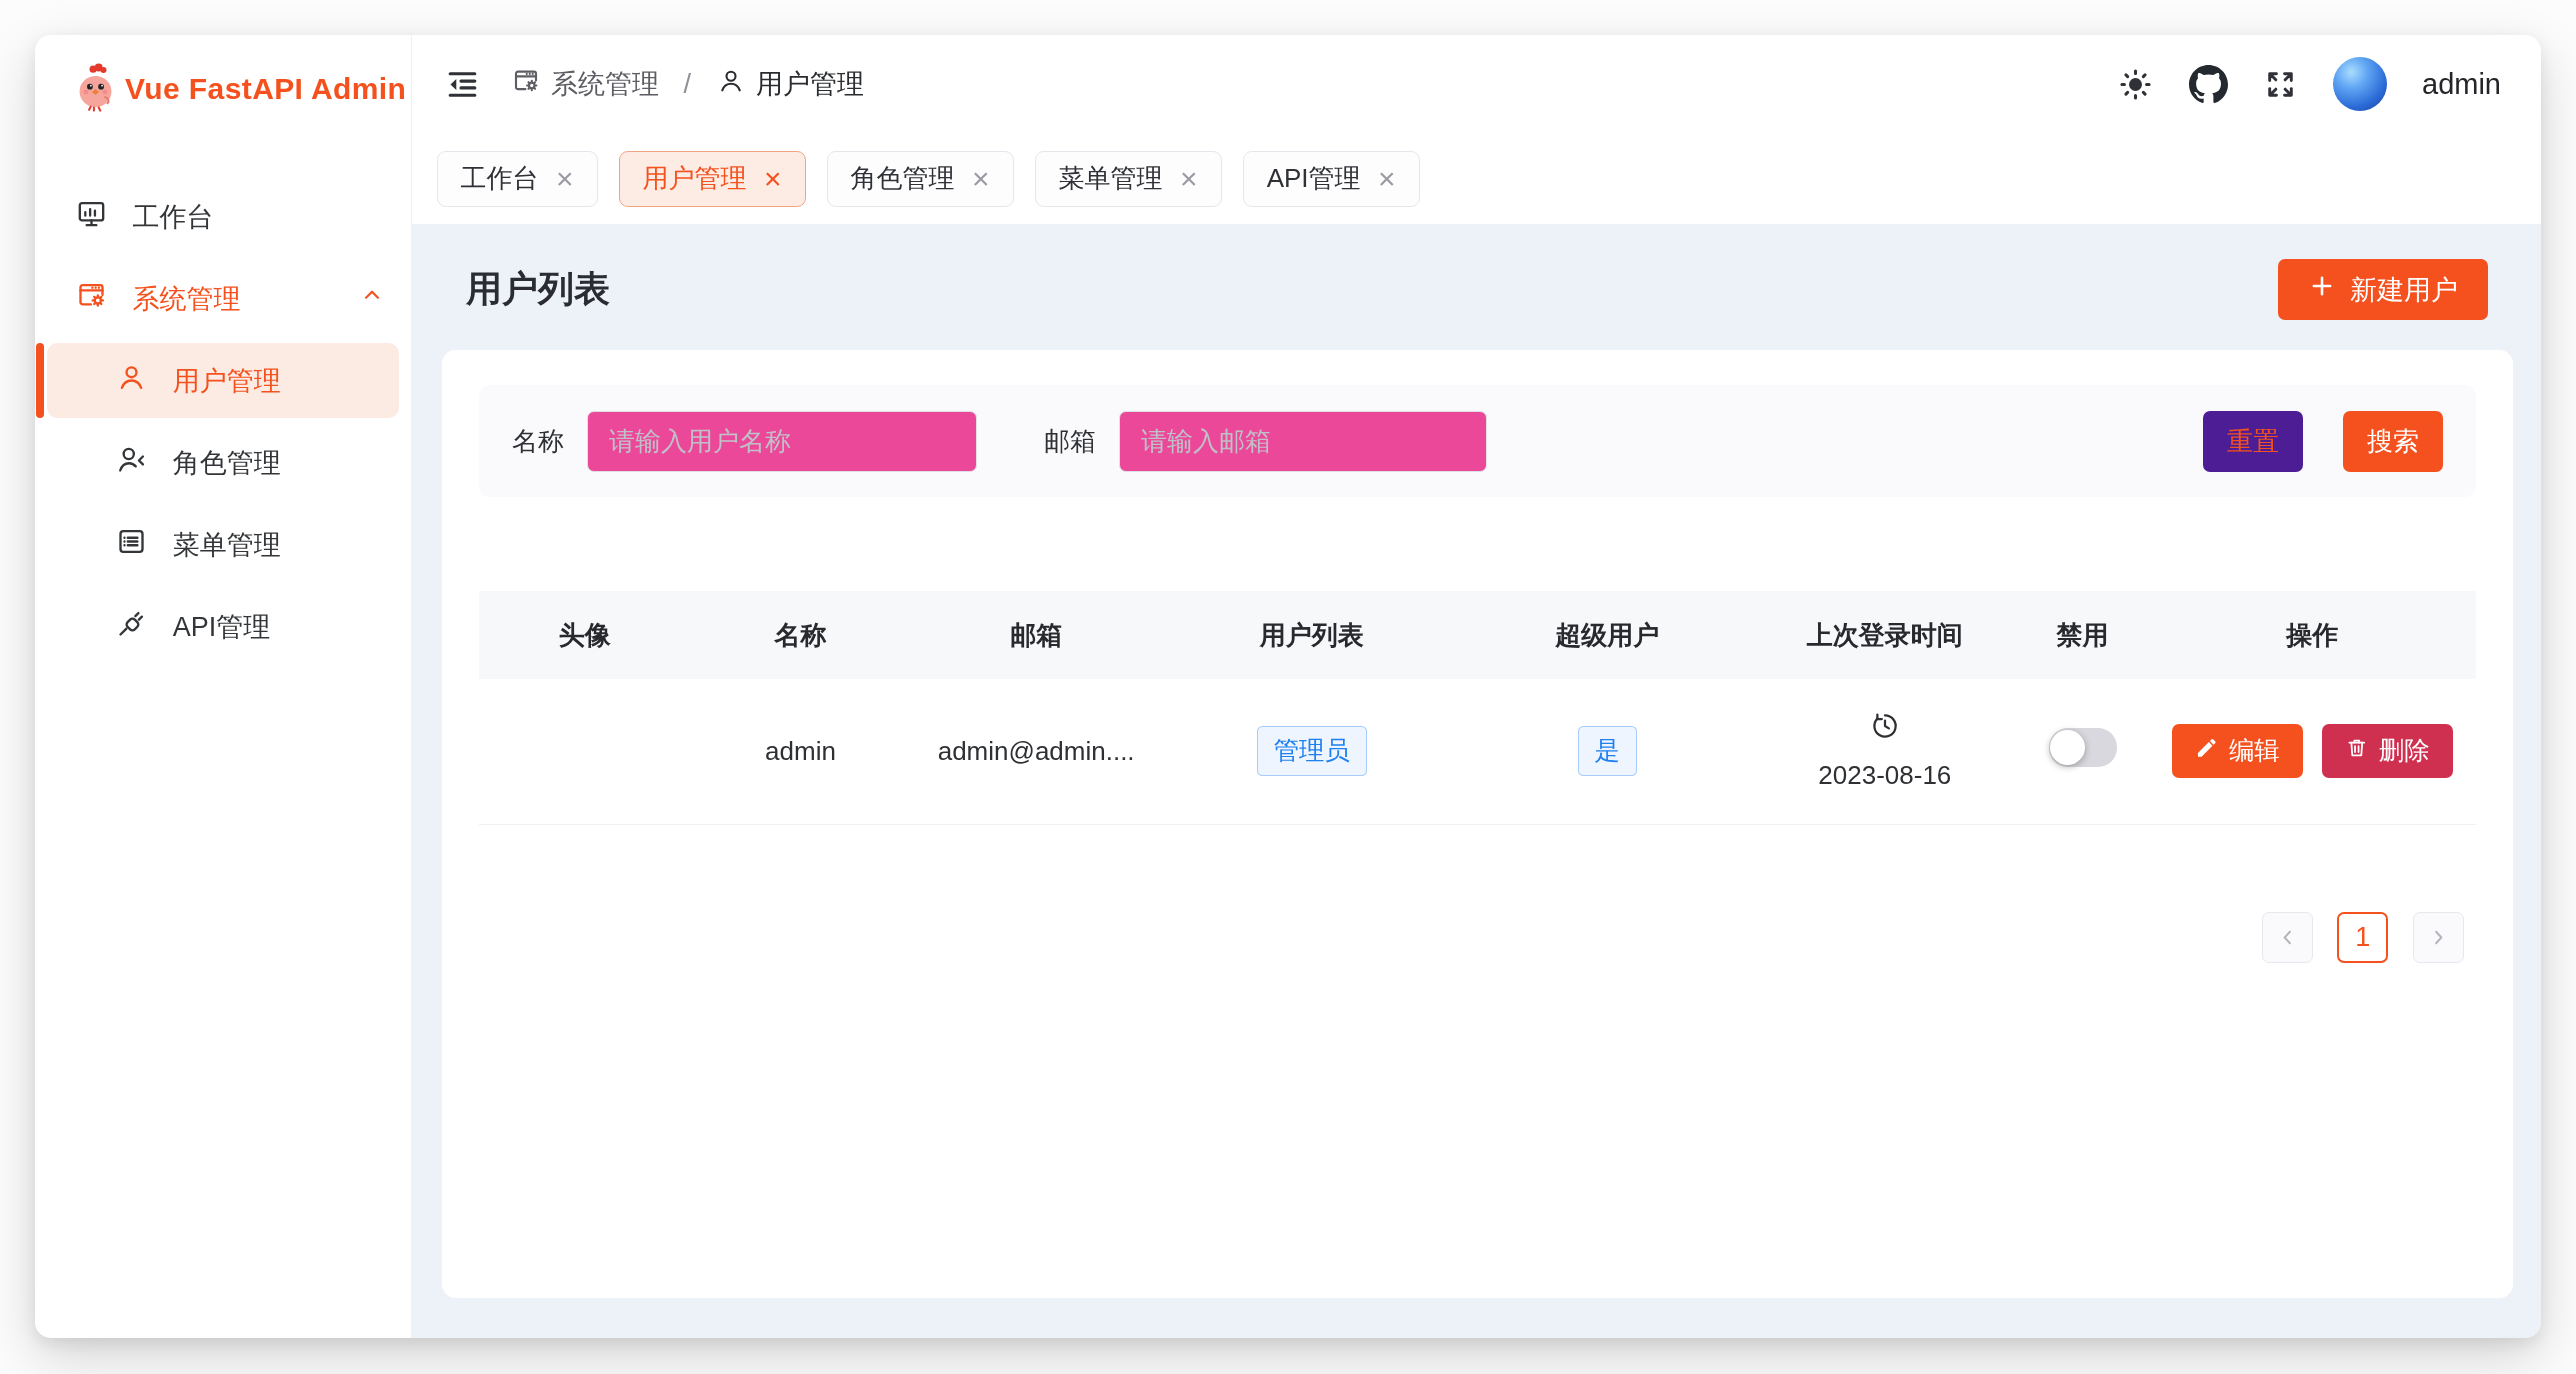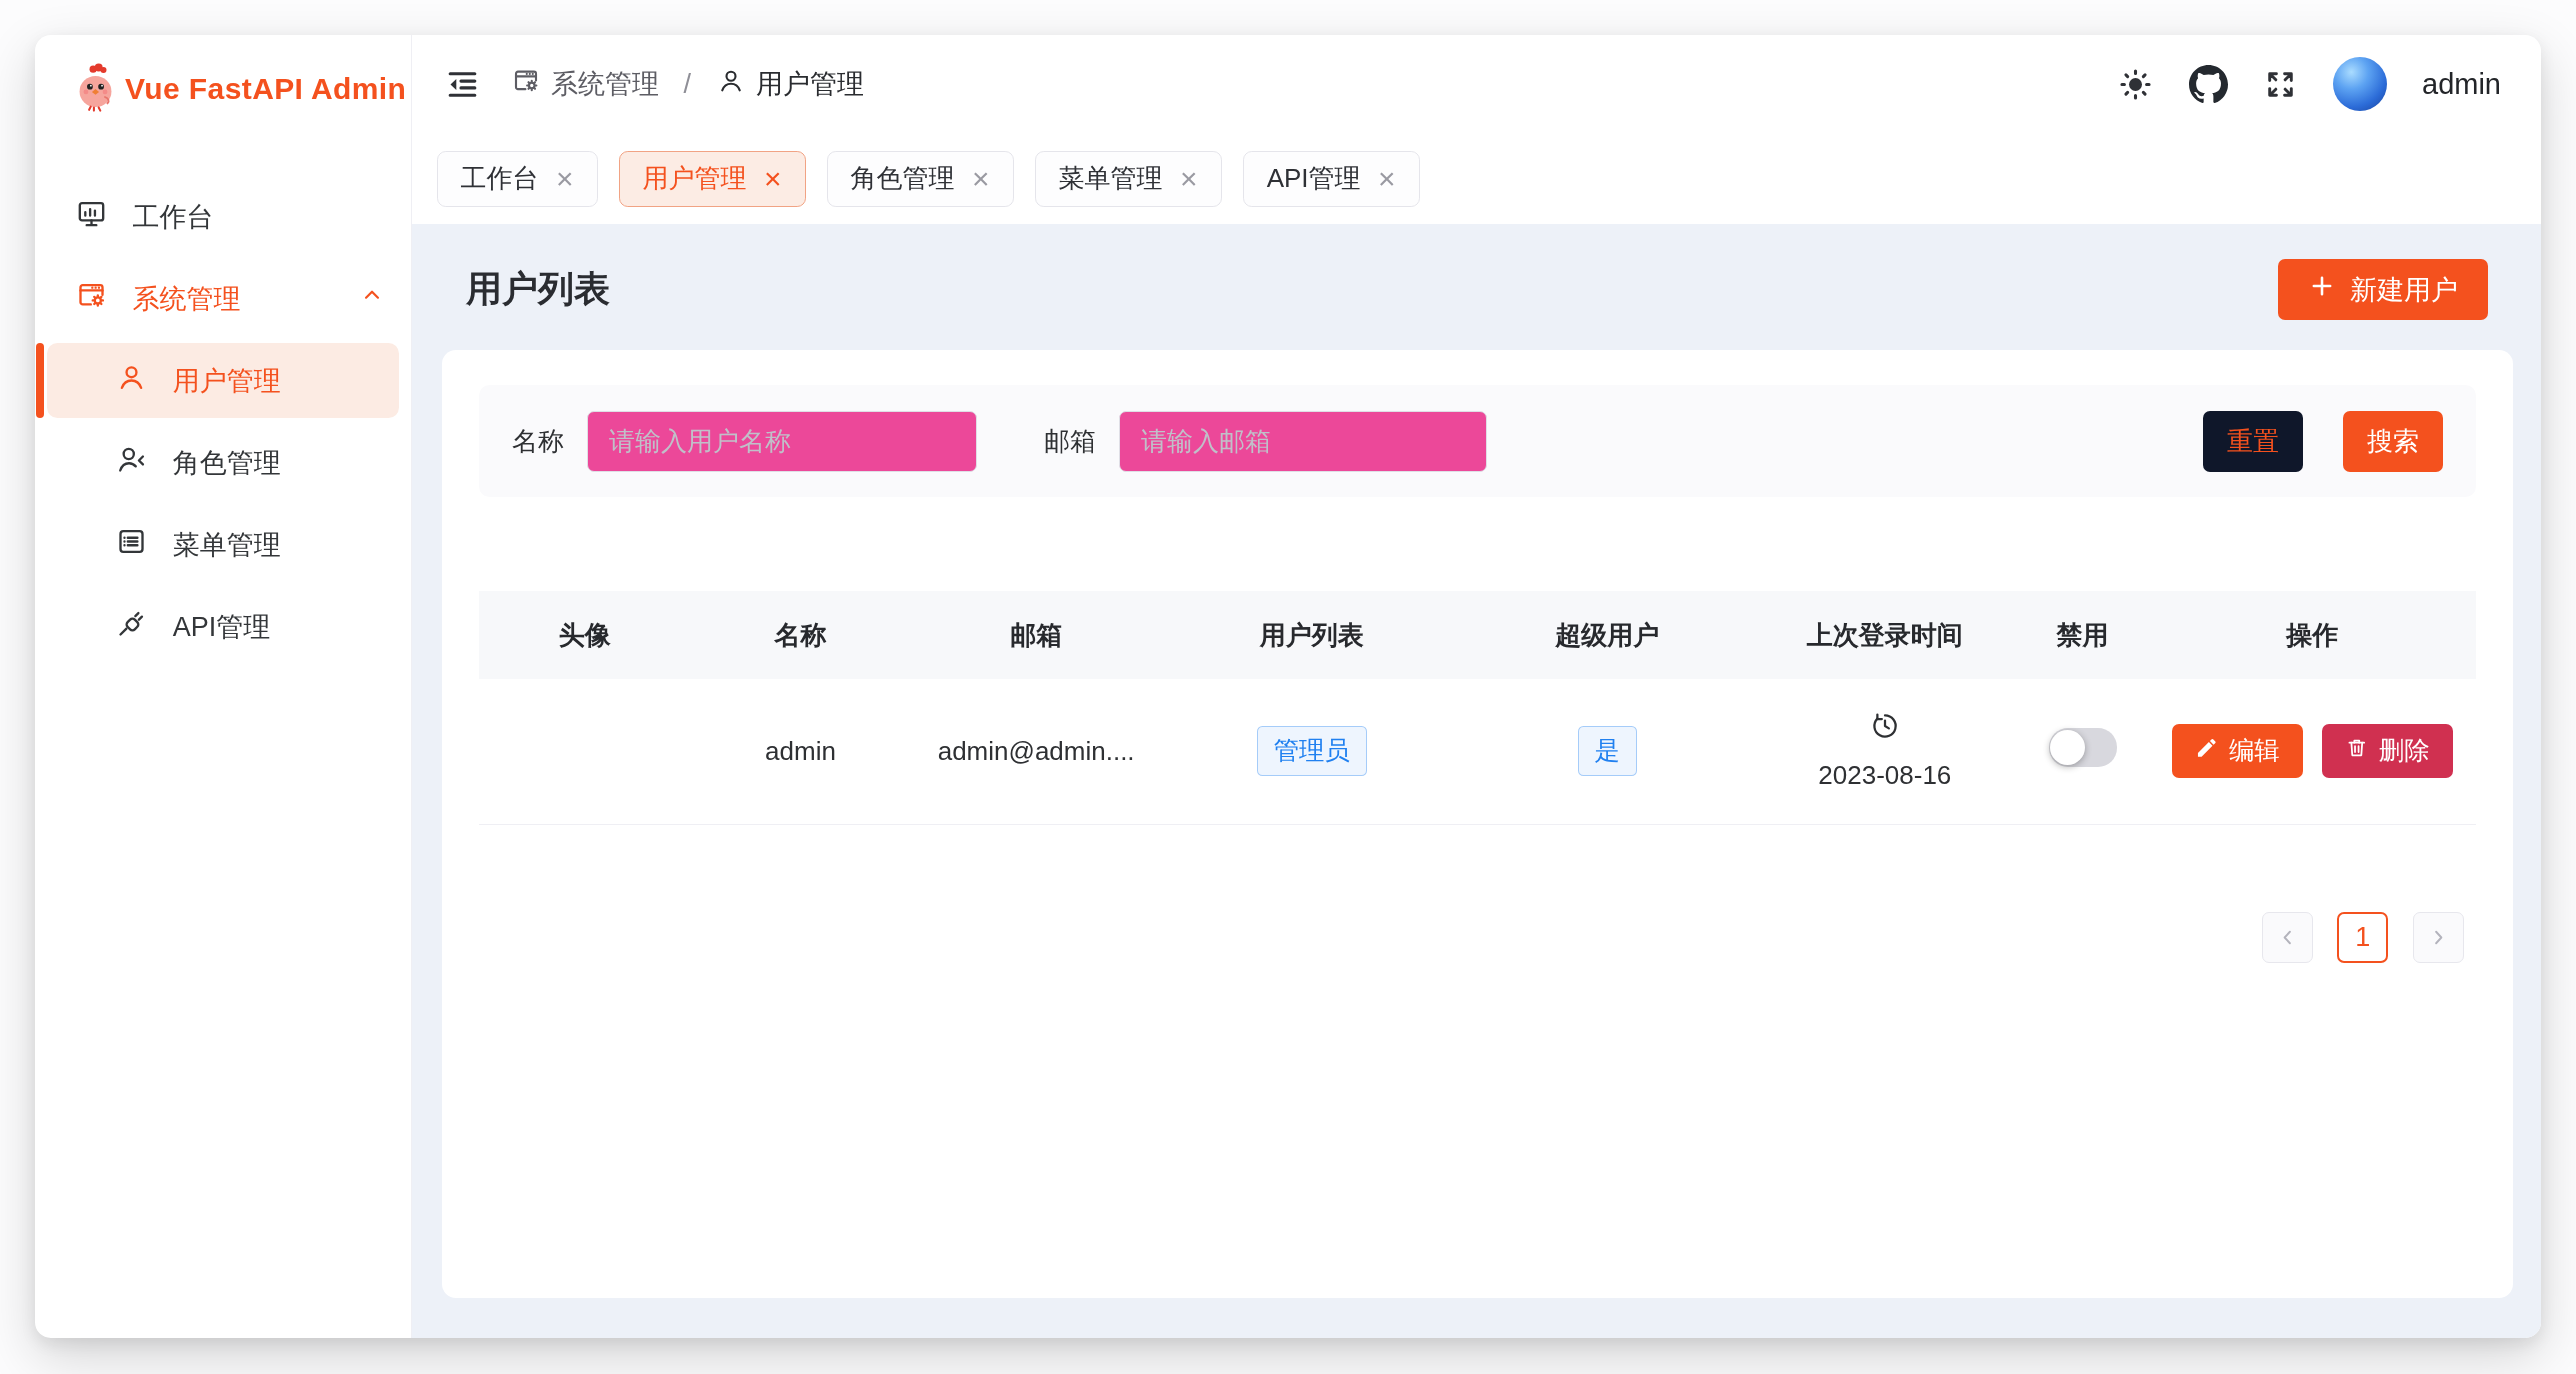--- a/index.html
+++ b/index.html
@@ -52,21 +52,21 @@
 
   .card { flex:1; margin:30px 28px 40px 30px; background:#fff; border-radius:14px; padding:35px 37px; display:flex; flex-direction:column;gap:36px; }
 
   .searchbox { flex:none; height:112px; background:#fafafc; border-radius:10.5px; display:flex; align-items:center; padding:0 33px; }
   .form-label { font-size:26px; color:#2e3033; margin-right:23px; }
   .text-input { width:390px; height:61px; border:0.9px solid #dfdfe6; border-radius:7px; background:#ec4899;
     padding:0 21px; font-size:26px; color:#333639; font-family:inherit; outline:none; }
   .text-input::placeholder { color:#c0c0c9; }
   .gap-field { width:67px; flex:none; }
   .search-actions { margin-left:auto; display:flex; gap:40px; }
-  .btn-reset { width:100px; height:61px; border:none; border-radius:7px; background:#0f172a; color:#f4511e;
+  .btn-reset { width:100px; height:61px; border:none; border-radius:7px; background:#4c1d95; color:#f4511e;
     font-size:26px; cursor:pointer; font-family:inherit; }
   .btn-search { width:100px; height:61px; border:none; border-radius:7px; background:#f4511e; color:#fff;
     font-size:26px; cursor:pointer; font-family:inherit; }
 
   .table-wrap { margin-top:58px; flex:none; }
   table { width:100%; border-collapse:collapse; font-size:26px; text-align:center; color:#2e3033; }
   thead th { background:#f7f8fa; height:88px; font-weight:600; color:#27292d; }
   tbody td { height:145px; border-bottom:0.9px solid #efeff4; }
   .tag { display:inline-block; padding:7px 15.8px; border:0.9px solid rgba(32,128,240,.35);
     background:rgba(32,128,240,.08); color:#2080f0; border-radius:5.3px; font-size:25.4px; }

